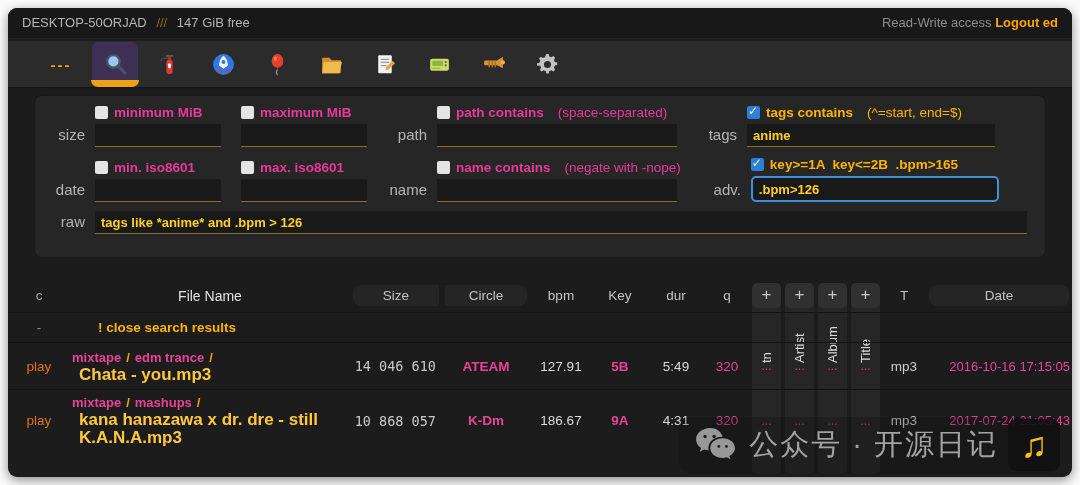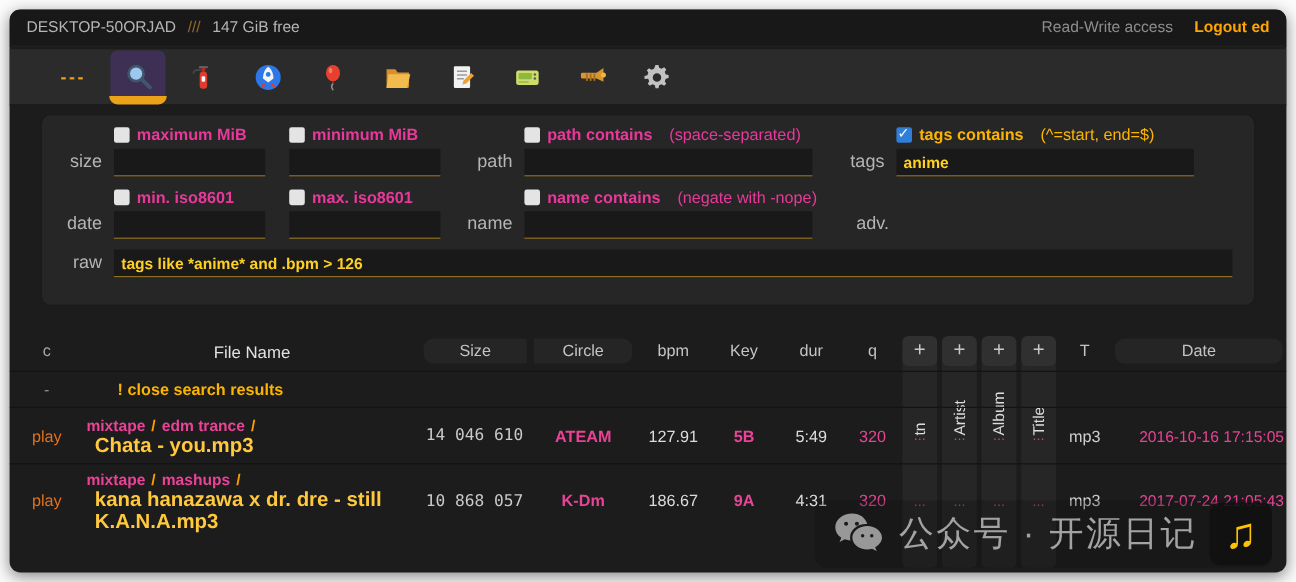--- a/index.html
+++ b/index.html
@@ -14,21 +14,21 @@
     overflow:hidden;
   }
   
   .topbar{
     height:30px;line-height:30px;background:#181818;display:flex;
     justify-content:space-between;padding:0 14px;font-size:13px;color:#b5b5b5;
     border-bottom:1px solid #222;
   }
   .topbar .left span{margin-right:6px;}
   .tb-sep{color:#97682b;}
-  .tb-access{color:#8d8d8d;margin-right:14px;}
+  .tb-access{color:#8d8d8d;}
   .tb-logout{color:#ffa400;font-weight:bold;cursor:pointer;}
   
   .tabbar{
     margin-top:2px;height:46px;background:#2b2b2b;display:flex;align-items:center;
     gap:8px;padding-left:30px;border-bottom:1px solid #151515;
   }
   .tab{
     position:relative;width:46px;height:38px;display:flex;align-items:center;
     justify-content:center;border-radius:6px;cursor:pointer;
   }
@@ -226,28 +226,28 @@
   </div>
 
   <div class="searchpanel">
 
     <div class="f-row">
       <div class="f-label">size</div>
       <div class="pair">
         <div class="fgroup">
           <div class="cbrow">
             <span class="cbx"></span>
-            <span class="cb-label">maximum MiB</span>
+            <span class="cb-label">minimum MiB</span>
           </div>
           <input class="inp in-sm" type="text" style="">
         </div>
         <div class="fgroup">
           <div class="cbrow">
             <span class="cbx"></span>
-            <span class="cb-label">minimum MiB</span>
+            <span class="cb-label">maximum MiB</span>
           </div>
           <input class="inp in-sm" type="text" style="">
         </div>
       </div>
 
       <div class="f-label w2">path</div>
       <div class="fgroup">
         <div class="cbrow">
           <span class="cbx"></span>
           <span class="cb-label">path contains</span>
@@ -290,20 +290,27 @@
       <div class="fgroup">
         <div class="cbrow">
           <span class="cbx"></span>
           <span class="cb-label">name contains</span>
           <span class="cb-hint">(negate with -nope)</span>
         </div>
         <input class="inp in-md" type="text" style="">
       </div>
 
       <div class="f-label w3">adv.</div>
+      <div class="fgroup">
+        <div class="cbrow on">
+          <span class="cbx on"></span>
+          <span class="cb-label">key&gt;=1A  key&lt;=2B  .bpm&gt;165</span>
+        </div>
+        <input class="inp in-lg focused" type="text" autofocus="" value=".bpm&gt;126" style="">
+      </div>
     </div>
 
     <div class="f-row">
       <div class="f-label">raw</div>
       <div class="rawwrap">
         <input class="inp in-raw" type="text" value="tags like *anime* and .bpm &gt; 126" style="">
       </div>
     </div>
   </div>
 

